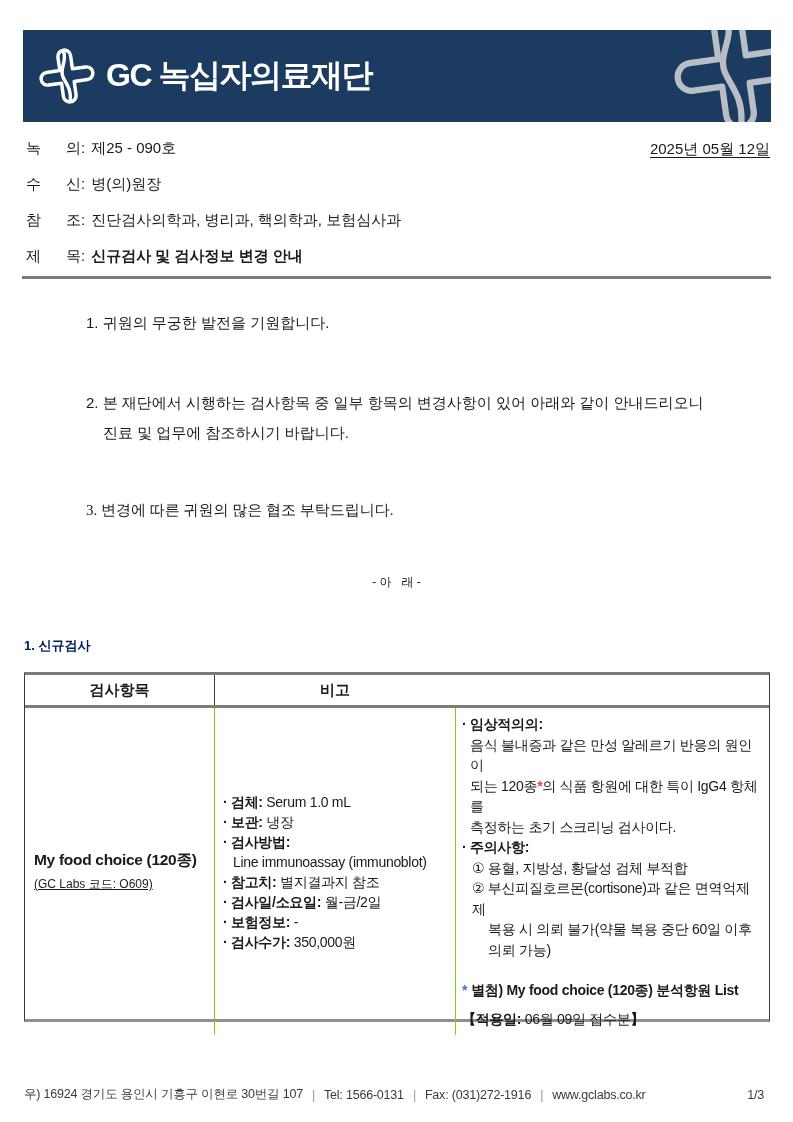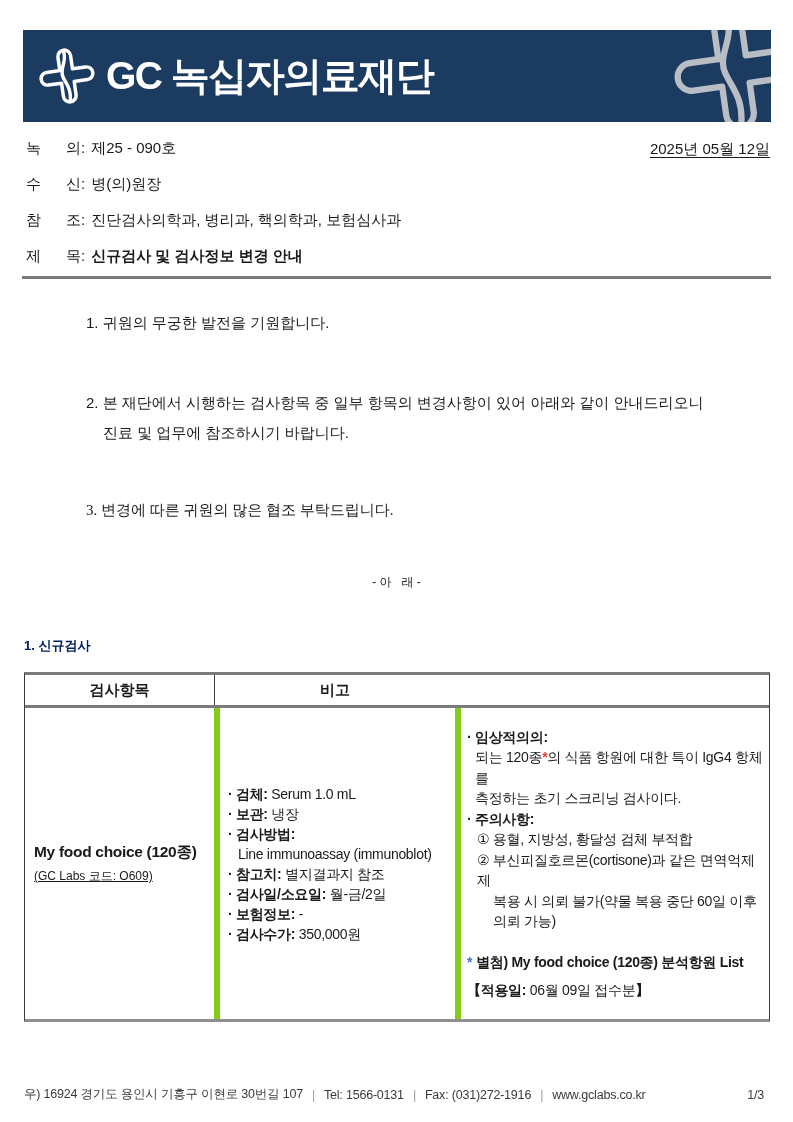--- a/index.html
+++ b/index.html
@@ -3,21 +3,21 @@
 <meta charset="utf-8">
 <style>
   html,body{margin:0;padding:0;background:#ffffff;}
   .page{position:relative;width:793px;height:1122px;background:#fff;overflow:hidden;
         font-family:"Liberation Sans","DejaVu Sans",sans-serif;color:#1a1a1a;}
 
   
   .banner{position:absolute;top:30px;left:23px;width:748px;height:92px;
           background:#1c3b60;overflow:hidden;display:flex;align-items:center;}
   .logo-left{width:58px;height:58px;margin-left:15px;color:#ffffff;transform:rotate(-8deg);flex:0 0 auto;}
-  .banner-title{color:#ffffff;font-size:39px;font-weight:bold;letter-spacing:-1.5px;margin-left:10px;white-space:nowrap;}
+  .banner-title{color:#ffffff;font-size:32px;font-weight:bold;letter-spacing:-1.5px;margin-left:10px;white-space:nowrap;}
   .logo-right{position:absolute;width:126px;height:126px;right:-26px;top:-22px;color:#b9bec6;transform:rotate(-8deg);}
 
   
   .meta{position:absolute;top:138px;left:26px;font-size:15px;}
   .meta-row{display:flex;line-height:20px;margin-bottom:16px;}
   .meta-l1{display:inline-block;width:40px;}
   .meta-l2{margin-right:6px;}
   .meta-bold{font-weight:bold;}
   .doc-date{position:absolute;top:140px;right:23px;font-size:15px;
             text-decoration:underline;text-underline-offset:3px;}
@@ -38,21 +38,21 @@
 
   
   .table{position:absolute;top:672px;left:24px;width:746px;
          border-top:3px solid #7b7b7b;border-bottom:3px solid #8f8f8f;
          border-left:1px solid #3a3a3a;border-right:1px solid #3a3a3a;box-sizing:border-box;}
   .thead{display:grid;grid-template-columns:189px 241px 1fr;border-bottom:3px solid #7b7b7b;}
   .th{height:30px;line-height:30px;text-align:center;font-weight:bold;font-size:15px;}
   .th+.th{border-left:1px solid #3a3a3a;}
   .tbody{display:grid;grid-template-columns:189px 241px 1fr;height:311px;}
   .td{box-sizing:border-box;display:flex;flex-direction:column;justify-content:center;}
-  .td+.td{border-left:6px solid #84cc16;}
+  .td+.td{border-left:1px solid #84cc16;}
 
   .td1{padding:6px 6px 6px 9px;}
   .test-name{font-size:15.5px;font-weight:bold;letter-spacing:-0.3px;}
   .test-code{font-size:12px;margin-top:5px;text-decoration:underline;}
 
   .td2{padding:6px 4px 6px 8px;font-size:14px;line-height:20px;letter-spacing:-0.3px;}
   .info-line .b{font-weight:bold;}
   .info-line .lbl{font-weight:bold;}
   .info-line.cont{padding-left:10px;}
 
@@ -178,20 +178,21 @@
           <span class="lbl">검사수가:</span>
           <span>350,000원</span>
         </div>
       </div>
 
       <div class="td td3">
         <div>
           <span class="r-bold">·</span>
           <span class="r-bold">임상적의의:</span>
         </div>
+        <div class="r-ind1">음식 불내증과 같은 만성 알레르기 반응의 원인이</div>
         <div class="r-ind1">
           <span>되는 120종</span><span class="star-red">*</span><span>의 식품 항원에 대한 특이 IgG4 항체를</span>
         </div>
         <div class="r-ind1">측정하는 초기 스크리닝 검사이다.</div>
         <div>
           <span class="r-bold">·</span>
           <span class="r-bold">주의사항:</span>
         </div>
         <div class="r-ind2">① 용혈, 지방성, 황달성 검체 부적합</div>
         <div class="r-ind2">② 부신피질호르몬(cortisone)과 같은 면역억제제</div>

